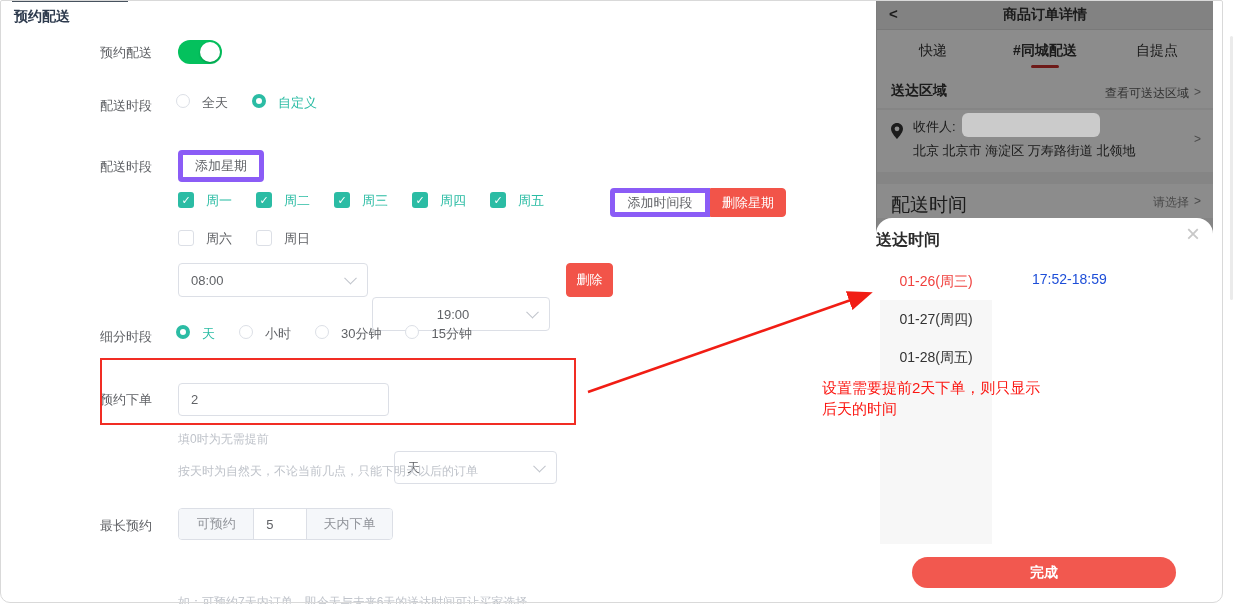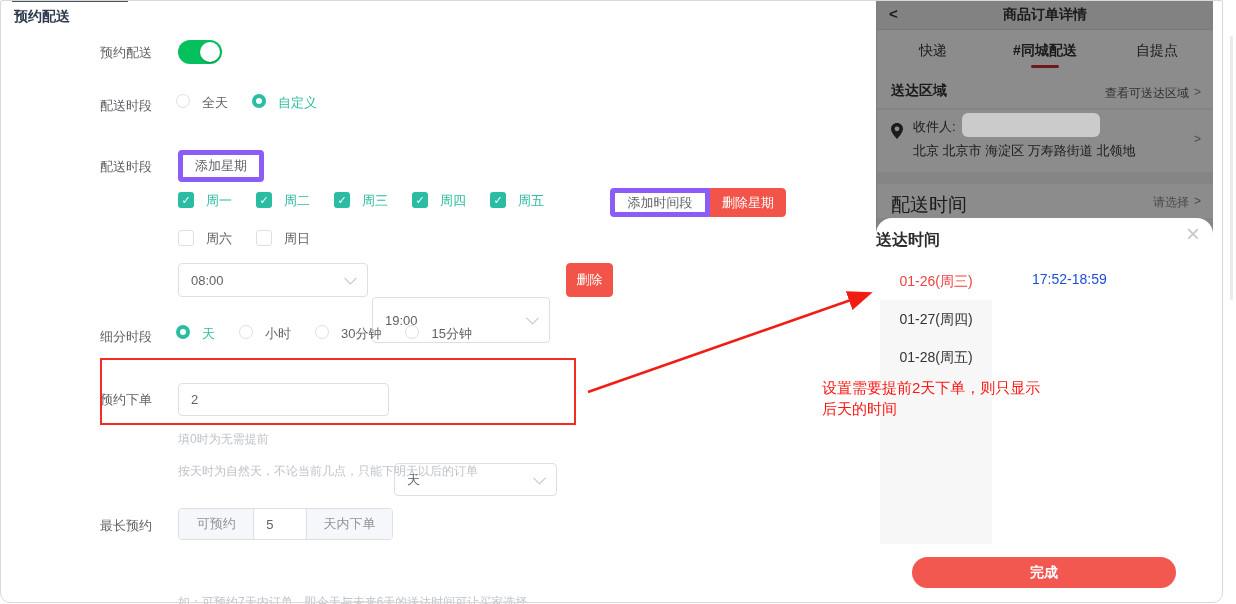--- a/index.html
+++ b/index.html
@@ -144,21 +144,21 @@
     <div class="opt">
       <span class="cb off"></span>
       <span class="cblabel off">周日</span>
     </div>
   </div>
 
   <div class="ab selectbox" style="left:178px;top:263px;width:190px;height:34px;">
     <span>08:00</span>
     <span class="chev"></span>
   </div>
-  <div class="ab selectbox" style="left:372px;top:263px;width:178px;height:46px;">
+  <div class="ab selectbox" style="left:372px;top:263px;width:178px;height:34px;justify-content:center;">
     <span>19:00</span>
     <span class="chev"></span>
   </div>
   <div class="ab btn-red" style="left:566px;top:263px;width:47px;height:34px;">删除</div>
 
   <div class="ab lbl" style="left:100px;top:328px;">细分时段</div>
   <div class="ab optrow" style="left:176px;top:325px;">
     <div class="opt">
       <span class="radio sel"></span>
       <span class="optlabel sel">天</span>

